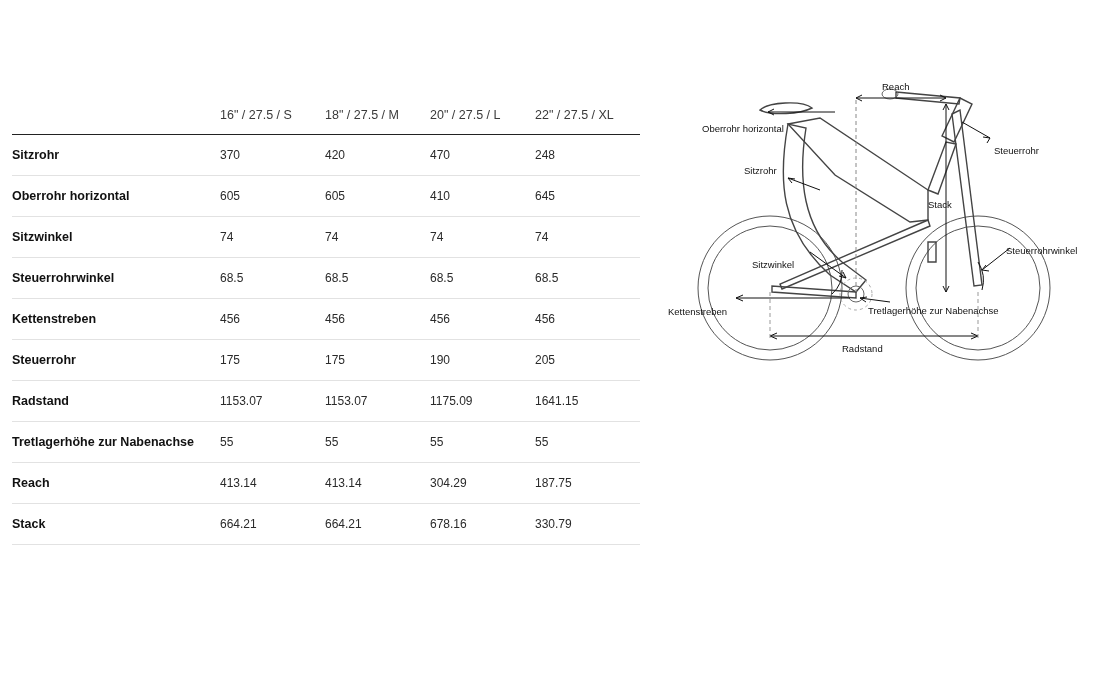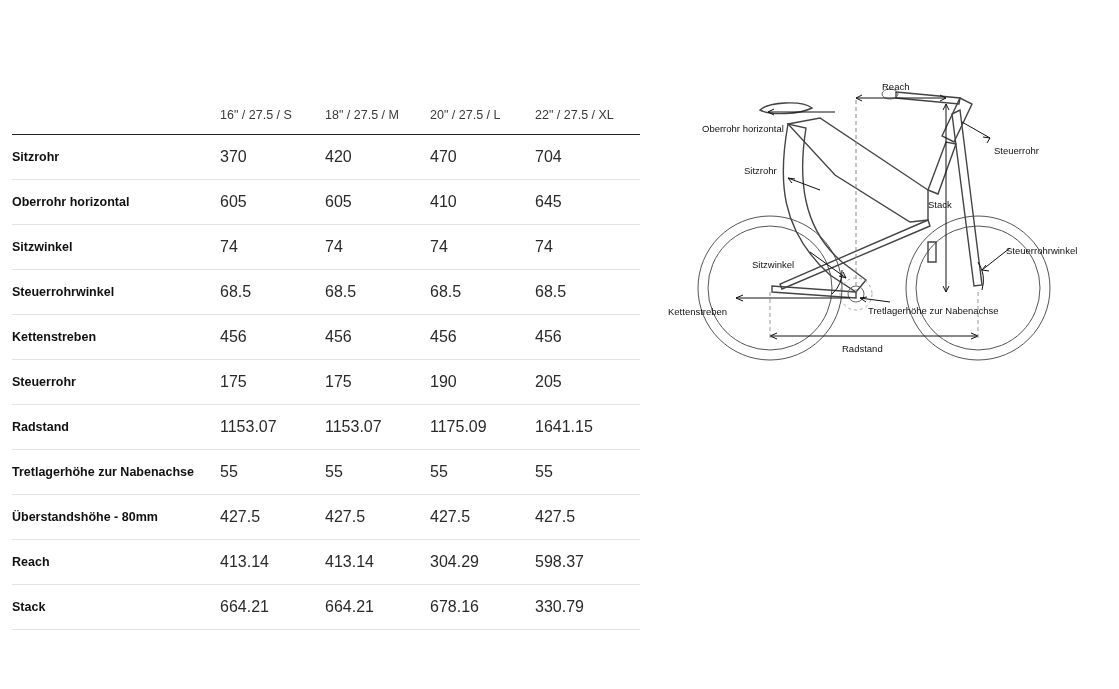--- a/index.html
+++ b/index.html
@@ -45,21 +45,21 @@
     color: #3a3a3a;
     text-align: left;
     padding: 0 0 12px 0;
     vertical-align: bottom;
     border-bottom: 1.6px solid #222;
   }
   table.geo thead th.corner {
     border-bottom: 1.6px solid #222;
   }
   table.geo tbody td {
-    font-size: 16px;
+    font-size: 12px;
     padding: 13px 0 13px 0;
     border-bottom: 1px solid #e2e2e2;
     vertical-align: middle;
     color: #2a2a2a;
   }
   table.geo tbody tr:last-child td {
     border-bottom: 1px solid #e2e2e2;
   }
   table.geo tbody td.rowlabel {
     font-weight: bold;
@@ -104,21 +104,21 @@
           <th>20" / 27.5 / L</th>
           <th>22" / 27.5 / XL</th>
         </tr>
       </thead>
       <tbody>
         <tr>
           <td class="rowlabel">Sitzrohr</td>
           <td>370</td>
           <td>420</td>
           <td>470</td>
-          <td>704</td>
+          <td>248</td>
         </tr>
         <tr>
           <td class="rowlabel">Oberrohr horizontal</td>
           <td>605</td>
           <td>605</td>
           <td>410</td>
           <td>645</td>
         </tr>
         <tr>
           <td class="rowlabel">Sitzwinkel</td>
@@ -156,32 +156,25 @@
           <td>1641.15</td>
         </tr>
         <tr>
           <td class="rowlabel">Tretlagerhöhe zur Nabenachse</td>
           <td>55</td>
           <td>55</td>
           <td>55</td>
           <td>55</td>
         </tr>
         <tr>
-          <td class="rowlabel">Überstandshöhe - 80mm</td>
-          <td>427.5</td>
-          <td>427.5</td>
-          <td>427.5</td>
-          <td>427.5</td>
-        </tr>
-        <tr>
           <td class="rowlabel">Reach</td>
           <td>413.14</td>
           <td>413.14</td>
           <td>304.29</td>
-          <td>598.37</td>
+          <td>187.75</td>
         </tr>
         <tr>
           <td class="rowlabel">Stack</td>
           <td>664.21</td>
           <td>664.21</td>
           <td>678.16</td>
           <td>330.79</td>
         </tr>
       </tbody>
     </table>

